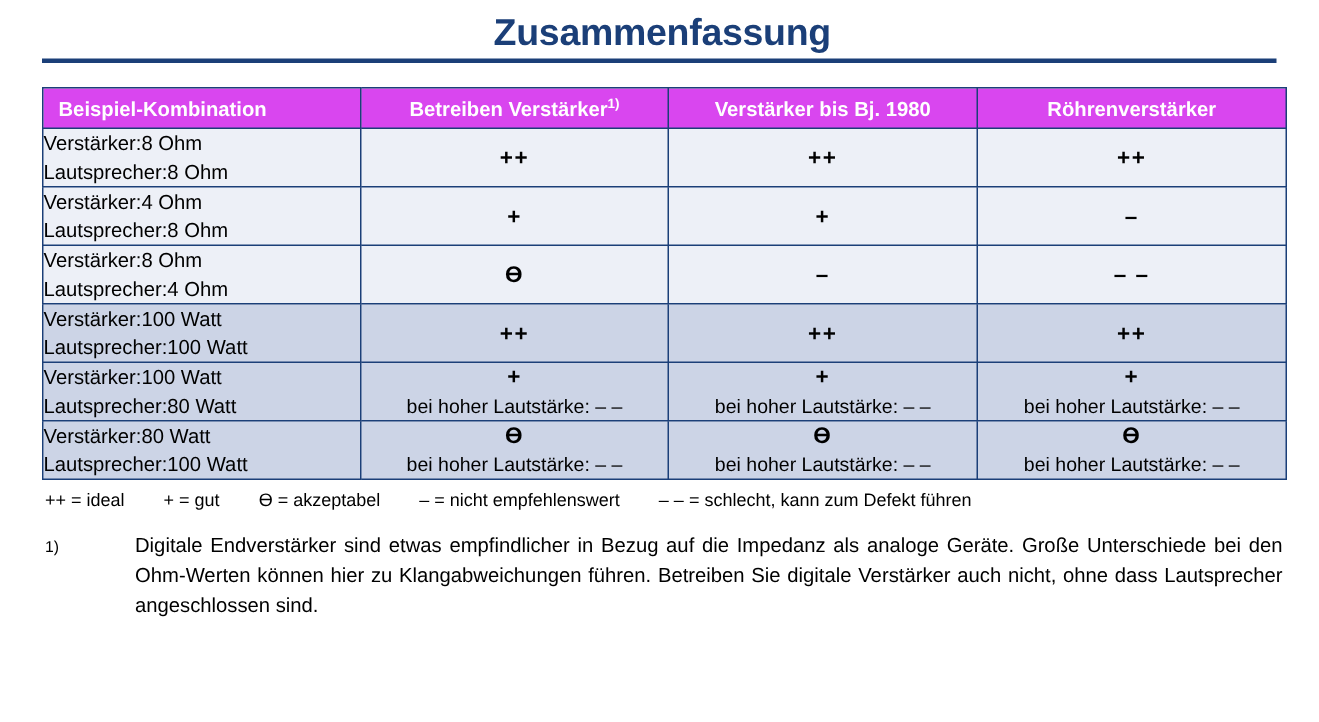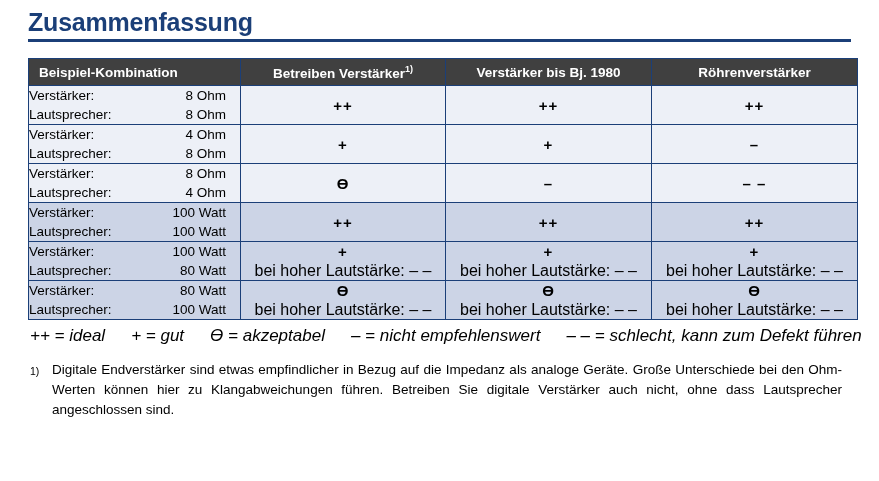--- a/index.html
+++ b/index.html
@@ -20,38 +20,39 @@
     height: 481px;
     box-sizing: border-box;
     padding: 0 24px;
   }
   .title {
     font-size: 25px;
     font-weight: bold;
     color: #1b3f78;
     margin: 8px 0 0 4px;
     letter-spacing: -0.2px;
+    text-align: center;
   }
   .rule {
     height: 3px;
     background: #1b3f78;
     margin: 2px 4px 16px 4px;
   }
   table.summary {
     border-collapse: collapse;
     width: 829px;
     margin-left: 4px;
     table-layout: fixed;
   }
   table.summary td, table.summary th {
     border: 1px solid #1b3f78;
     padding: 0;
   }
   thead th {
-    background: #404040;
+    background: #d946ef;
     color: #ffffff;
     font-size: 13.5px;
     font-weight: bold;
     height: 26px;
     text-align: center;
     vertical-align: middle;
   }
   thead th.first {
     text-align: left;
     padding-left: 10px;
@@ -63,64 +64,63 @@
   tbody tr.odd td { background: #edf0f7; }
   tbody tr.even td { background: #ccd4e6; }
   td.combo {
     padding: 5px 10px 6px 10px;
     font-size: 13.5px;
     line-height: 19px;
     vertical-align: middle;
   }
   .combo-line {
     display: flex;
-    justify-content: space-between;
     white-space: nowrap;
   }
   .combo-line .lbl { }
   .combo-line .val { padding-right: 14px; }
   td.rating {
     text-align: center;
     vertical-align: middle;
     font-size: 15px;
     line-height: 19px;
     padding: 5px 4px 6px 4px;
   }
   td.rating .mark {
     font-weight: bold;
     letter-spacing: 1px;
   }
   td.rating .note {
-    font-size: 16px;
+    font-size: 13px;
     font-weight: normal;
     letter-spacing: 0;
   }
   .legend {
     margin: 6px 0 0 6px;
-    font-size: 17px;
+    font-size: 12px;
     white-space: nowrap;
-    font-style: italic;
   }
   .legend span.item { margin-right: 26px; }
   .footnote {
     margin: 14px 0 0 6px;
     font-size: 13.5px;
     line-height: 20px;
     display: flex;
   }
   .footnote .fn-mark {
     width: 22px;
     flex: 0 0 22px;
     font-size: 10.5px;
     padding-top: 1px;
   }
   .footnote .fn-text {
     flex: 1 1 auto;
     text-align: justify;
     max-width: 790px;
+    margin-left: 38px;
   }
   col.c1 { width: 212px; }
   col.c2 { width: 205px; }
   col.c3 { width: 206px; }
   col.c4 { width: 206px; }
 </style>
 </head>
 <body>
 
 <div class="page">

